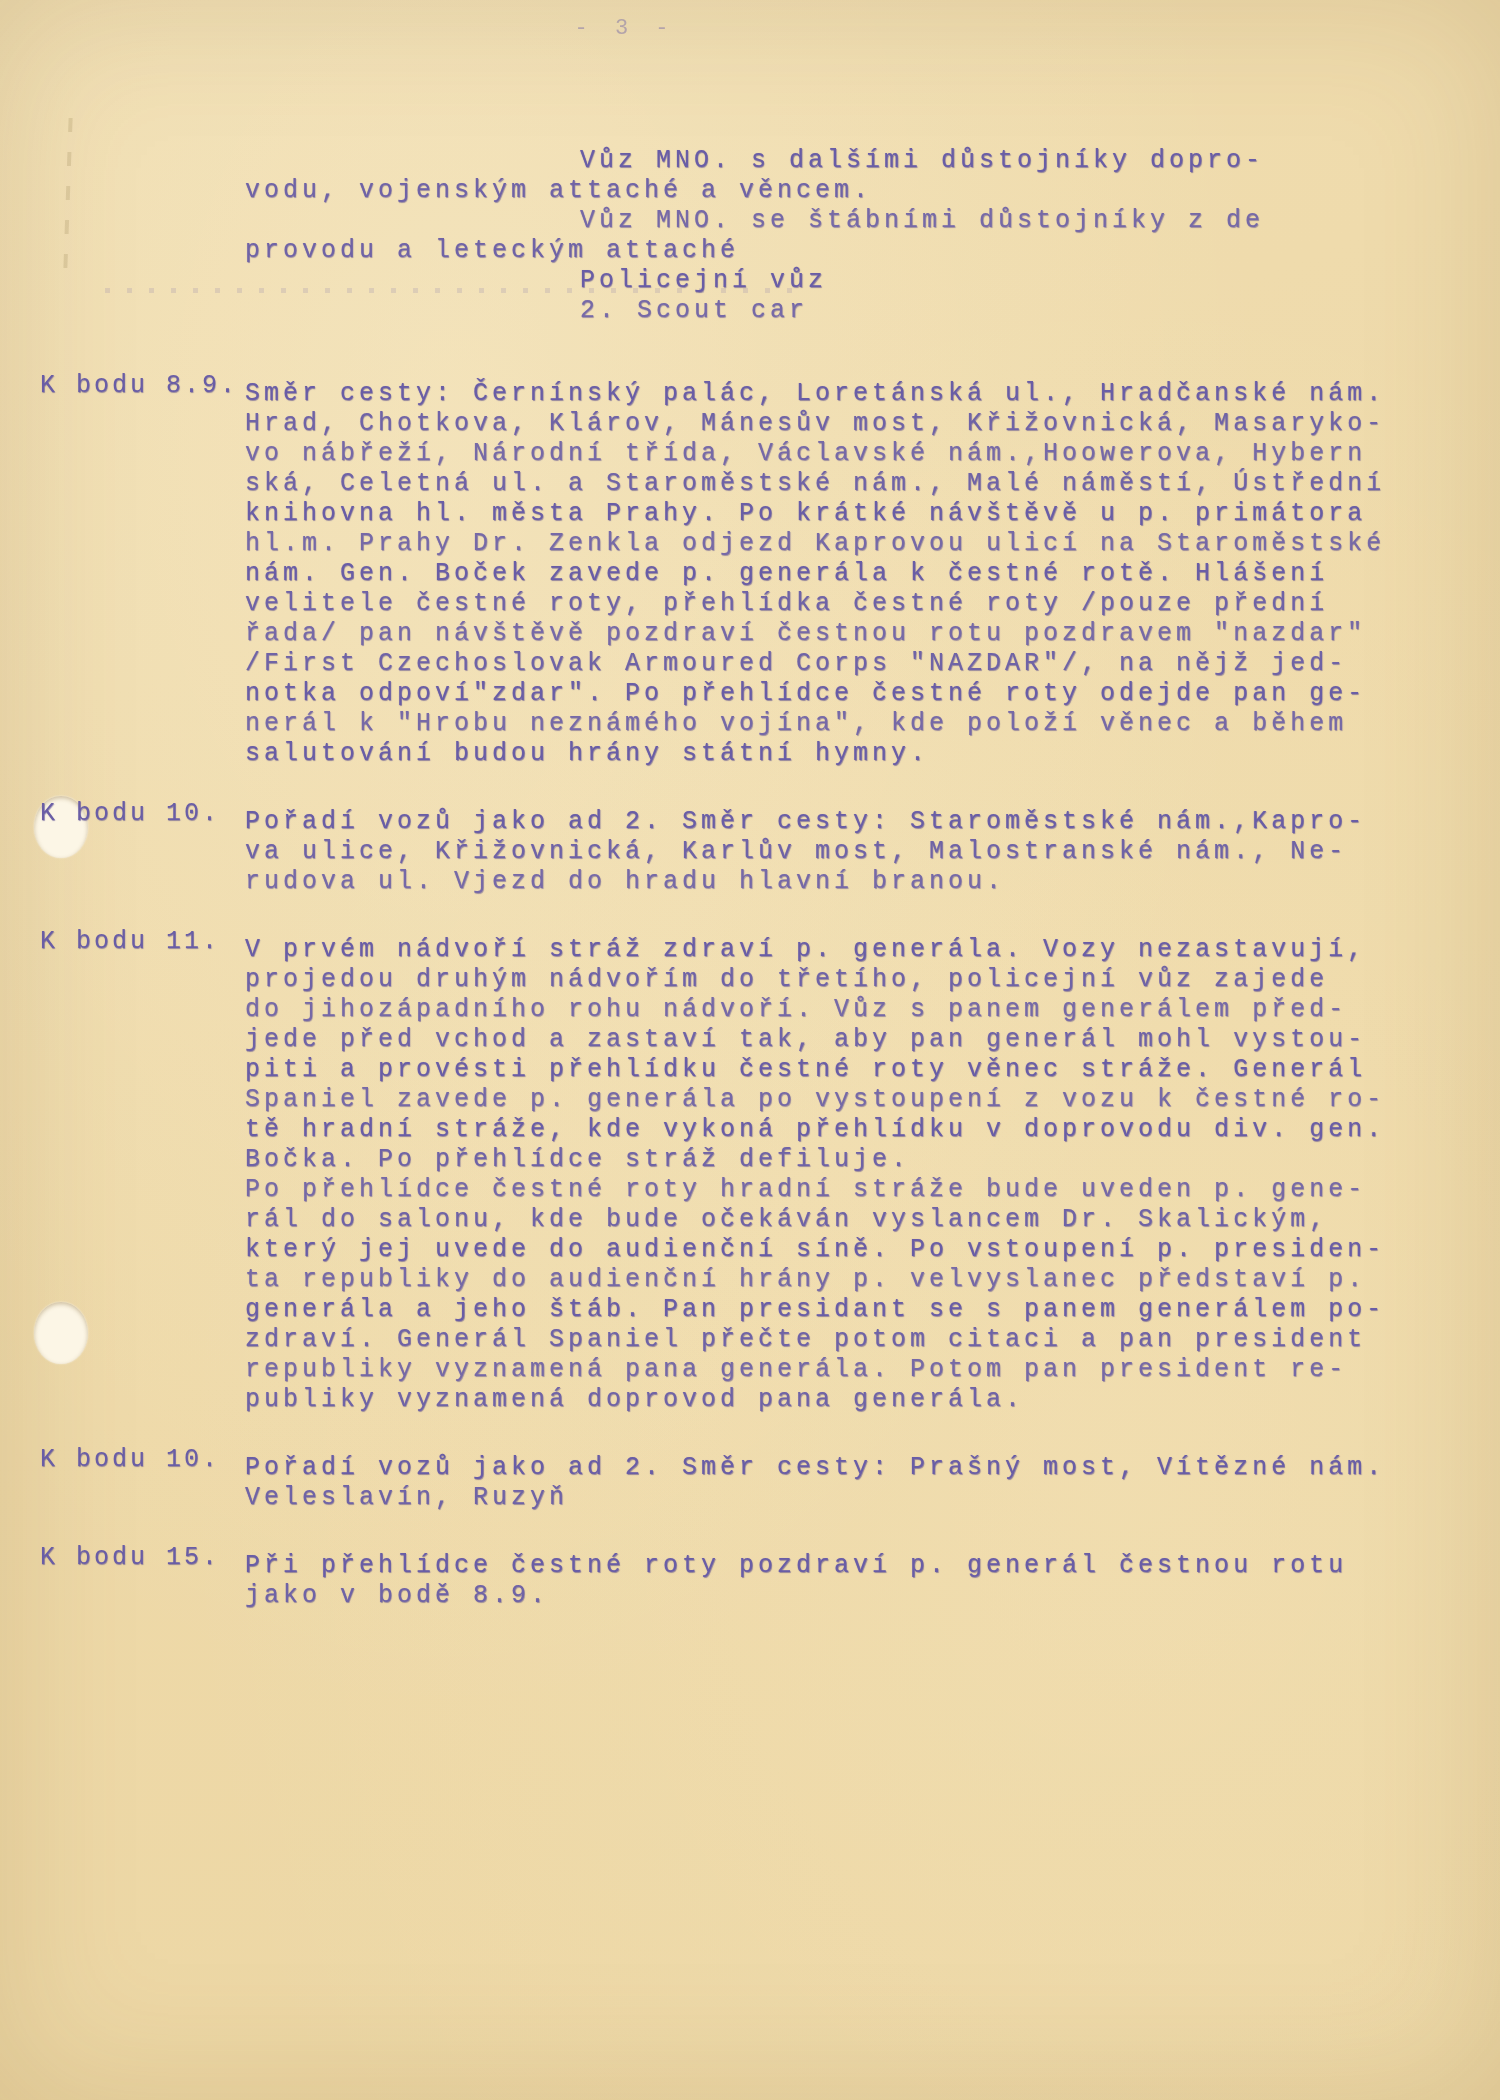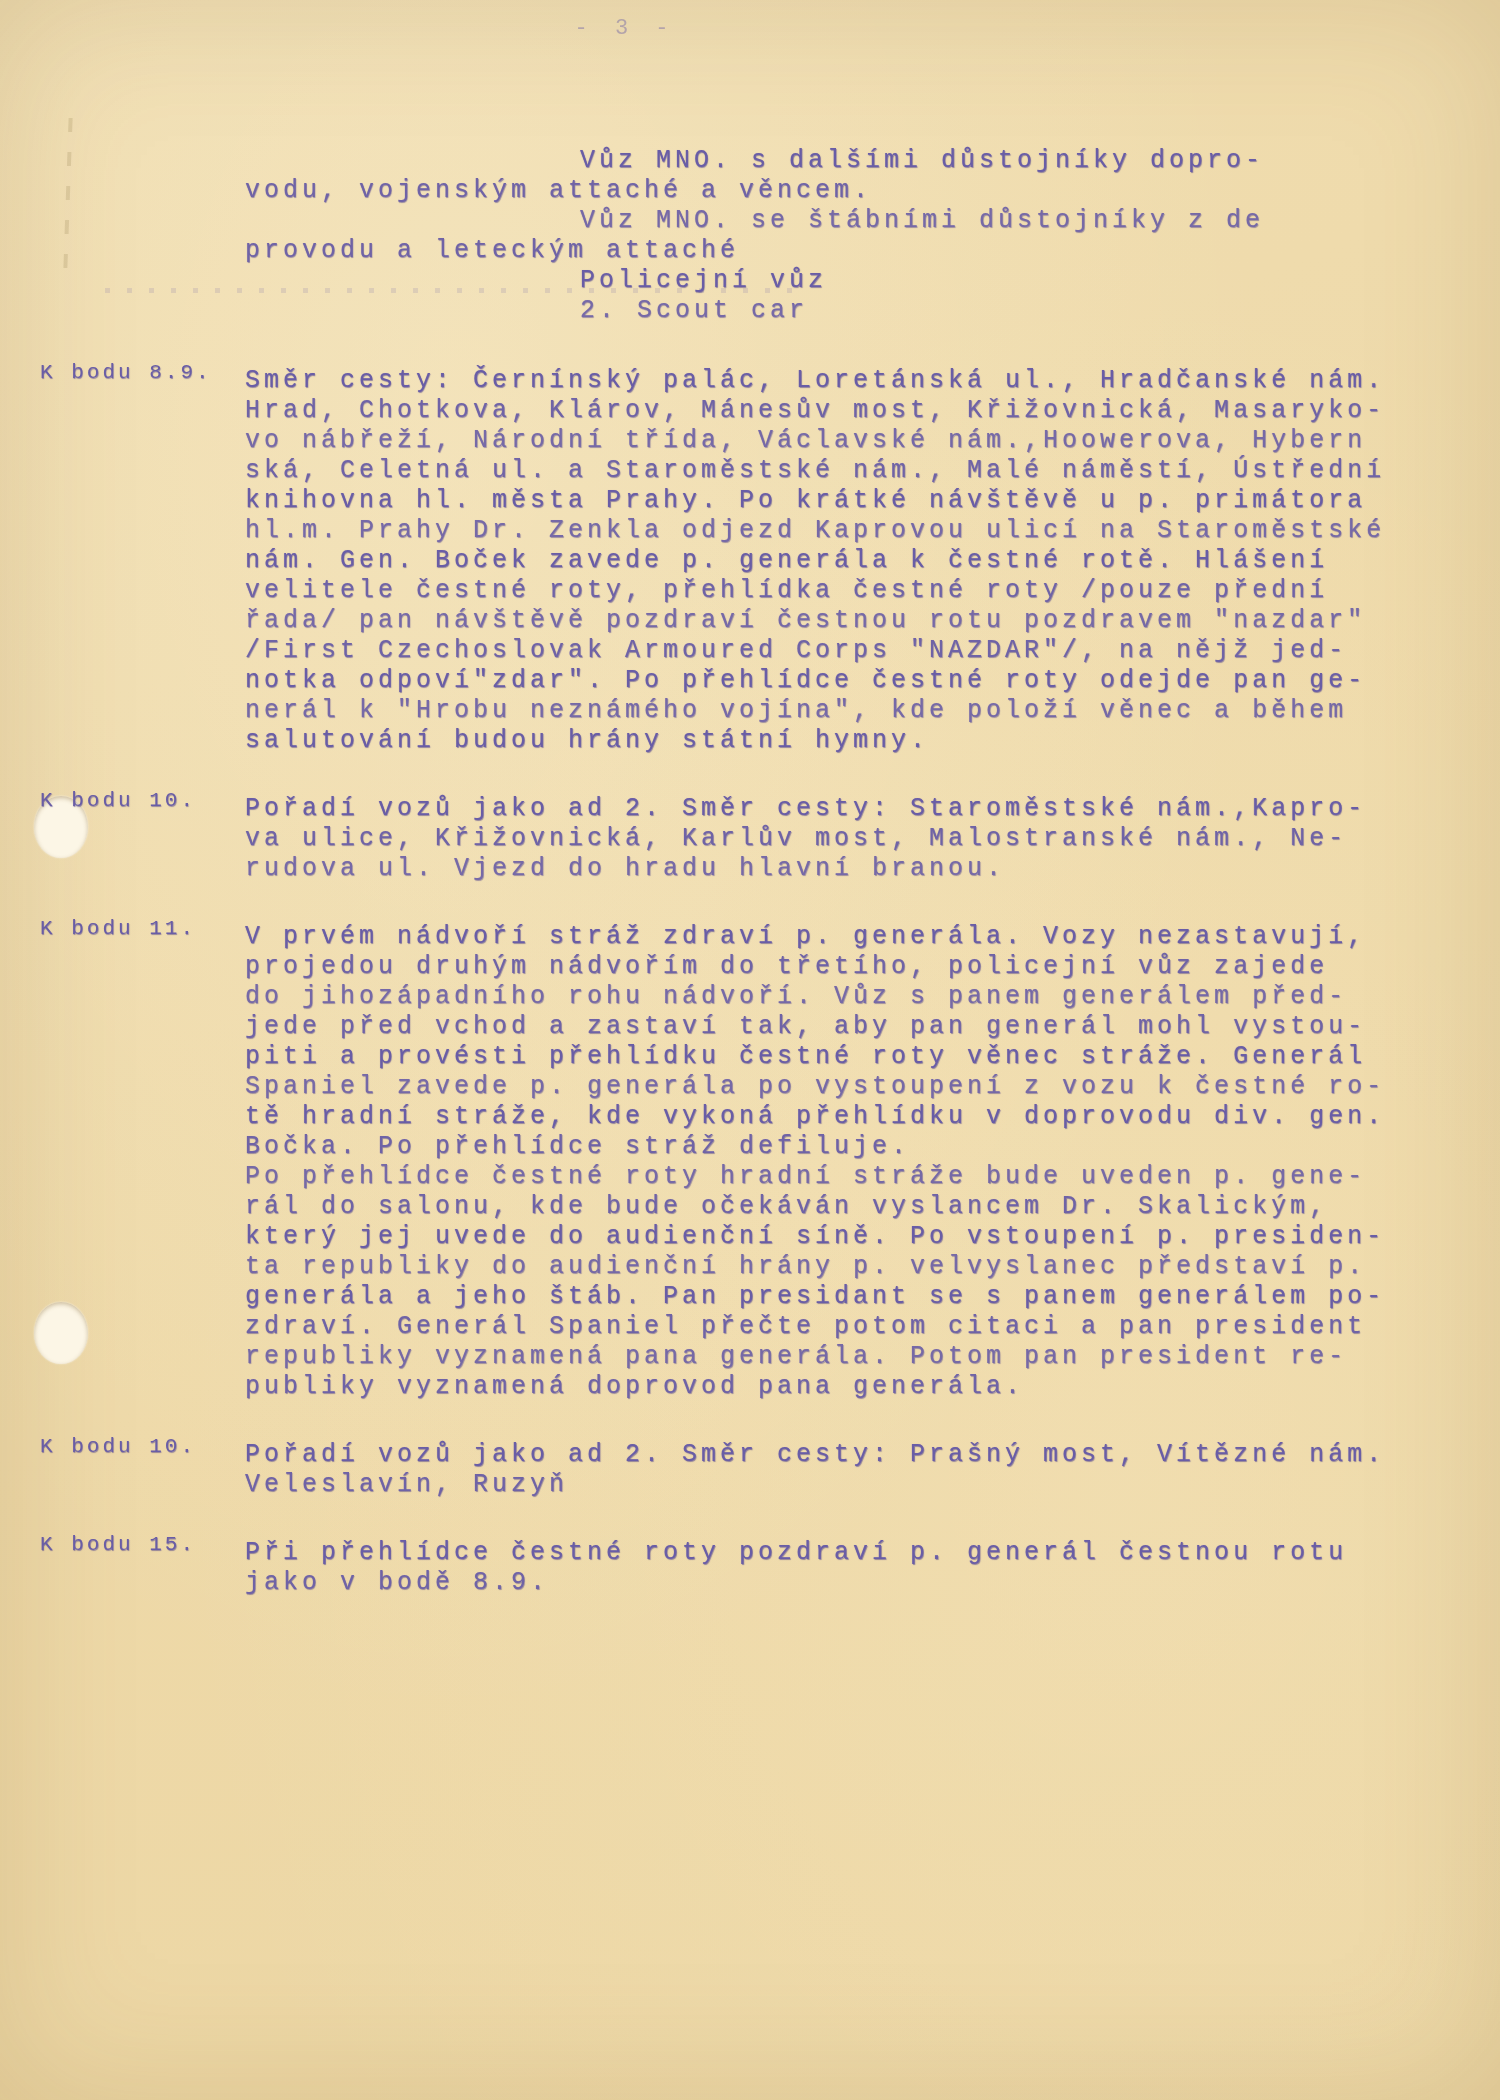--- a/index.html
+++ b/index.html
@@ -26,26 +26,26 @@
   .content {
     position:absolute; top:146px; left:40px; width:1420px;
   }
   .line {
     font-size:25px; line-height:30px; letter-spacing:4px;
     white-space:pre;
     text-shadow: 0.6px 0.6px 0.9px rgba(74,62,138,0.55), -0.3px -0.3px 0.7px rgba(128,116,186,0.40);
   }
   .line:nth-child(2n){ opacity:0.95; }
   .line:nth-child(3n){ opacity:0.90; }
-  .top-block { margin-left:205px; margin-bottom:32px; }
+  .top-block { margin-left:205px; margin-bottom:45px; }
   .top-block .line.indent { padding-left:335px; }
   .section { display:flex; align-items:flex-start; margin-bottom:30px; }
   .section .label {
     flex:0 0 205px; width:205px;
-    font-size:21px; line-height:30px; letter-spacing:3px;
+    font-size:25px; line-height:30px; letter-spacing:3px;
     white-space:pre;
     text-shadow: 0.6px 0.6px 0.9px rgba(74,62,138,0.55);
   }
   .section .body { flex:1;margin-top:8px; }
   .punch-hole {
     position:absolute; left:34px; width:54px; height:62px;
     border-radius:50%;
     background:#fcf6e6;
     box-shadow: inset 0 2px 4px rgba(150,125,75,0.45), 0 0 2px rgba(255,255,255,0.6);
   }

